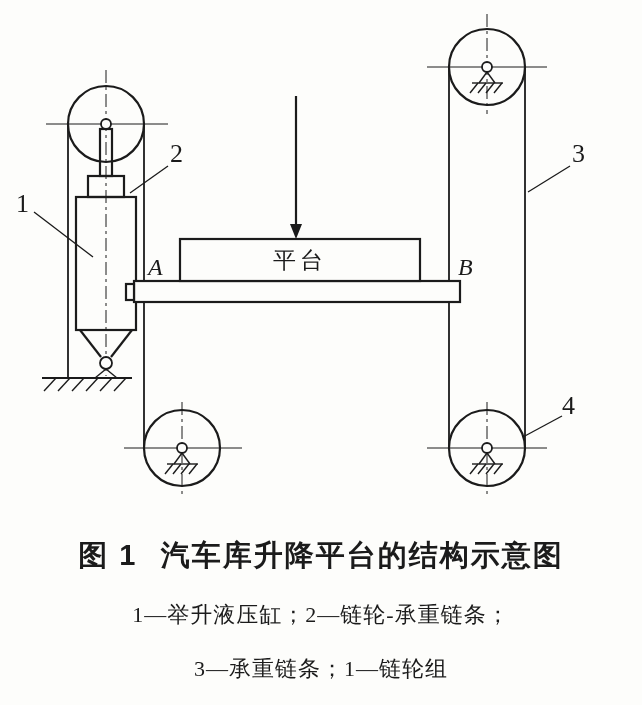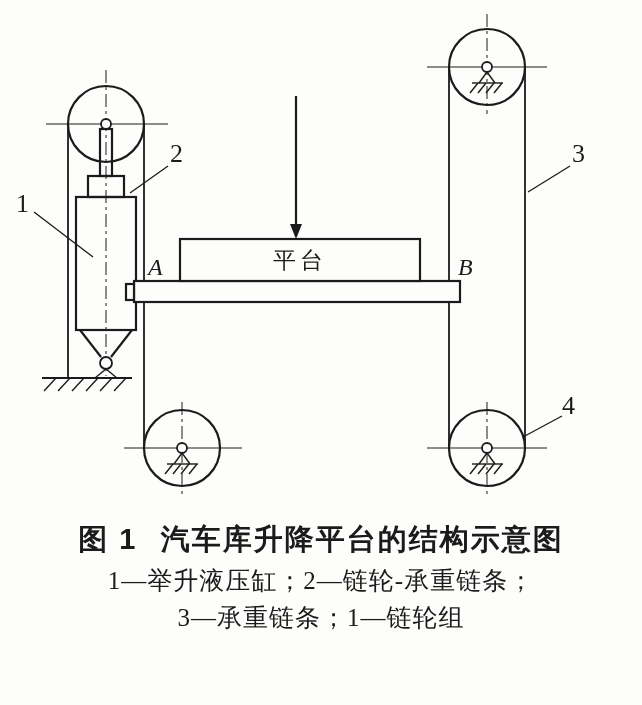--- a/index.html
+++ b/index.html
@@ -1,23 +1,23 @@
 <!DOCTYPE html>
 <html><head>
 <meta charset="utf-8">
 <style>
   html,body{margin:0;padding:0;background:#ffffff;}
   .page{position:relative;width:642px;height:705px;background:#fdfdfb;overflow:hidden;
         font-family:"Liberation Serif","DejaVu Serif",serif;color:#1b1b1b;}
   .diagram{display:block;}
   .caption{position:absolute;left:0;top:520px;width:642px;text-align:center;}
   .caption-title{font-family:"Liberation Sans","DejaVu Sans",sans-serif;font-weight:700;
-                 font-size:29px;letter-spacing:2px;}
+                 font-size:29px;letter-spacing:2px;margin-top:16px;}
   .caption-title .fig-label{margin-right:0.8em;}
-  .caption-legend{font-size:25px;letter-spacing:1px;margin-top:4px;}
+  .caption-legend{font-size:22px;letter-spacing:1px;margin-top:24px;}
   svg{font-family:"Liberation Serif","DejaVu Serif",serif;}
   svg text{fill:#1b1b1b;}
   .num{font-size:26px;}
   .pt{font-size:24px;font-style:italic;}
   .cn{font-size:23px;letter-spacing:4px;font-family:"Liberation Sans","DejaVu Sans",sans-serif;}
   .outline{stroke:#1b1b1b;stroke-width:2.2;fill:none;}
   .outline-f{stroke:#1b1b1b;stroke-width:2.2;fill:#fdfdfb;}
   .chain{stroke:#1b1b1b;stroke-width:1.8;fill:none;}
   .thin{stroke:#1b1b1b;stroke-width:1;fill:none;}
   .cl{stroke:#1b1b1b;stroke-width:1;fill:none;stroke-dasharray:13 4 3 4;}

